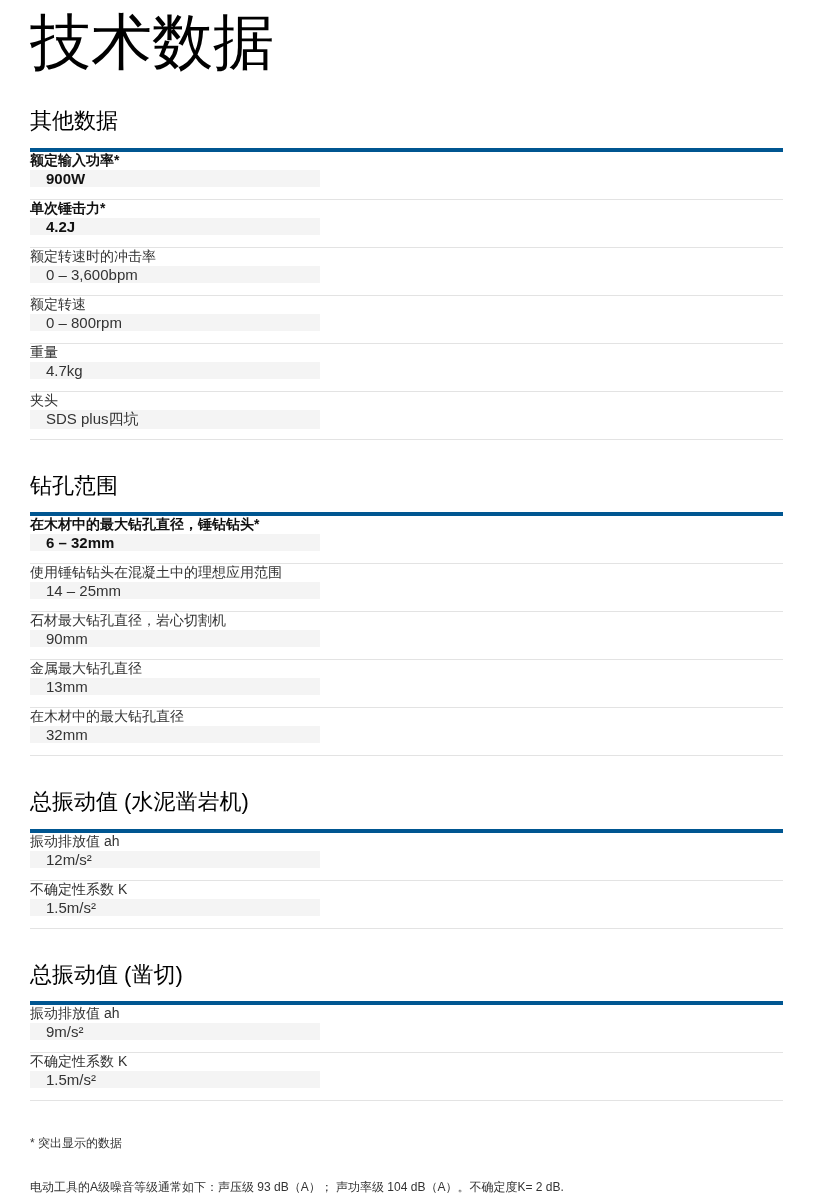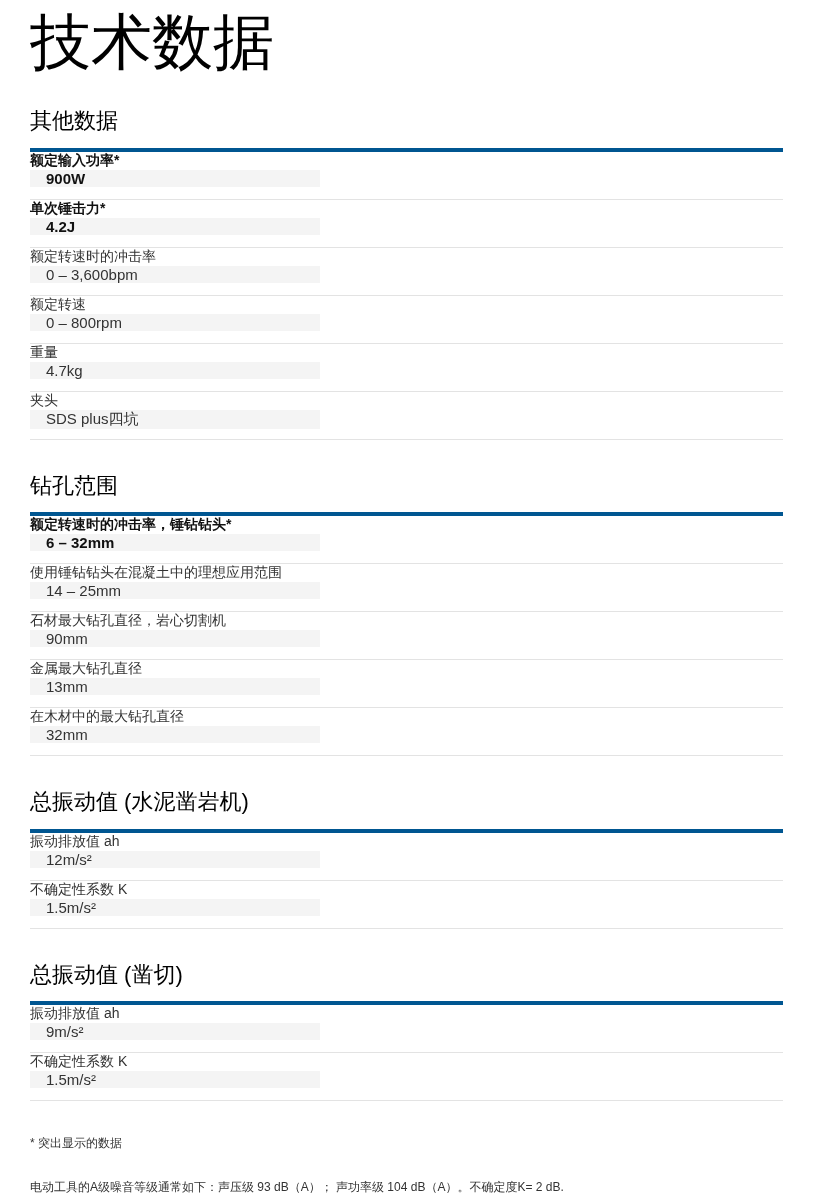--- a/index.html
+++ b/index.html
@@ -117,21 +117,21 @@
     <div class="spec-value">SDS plus四坑</div>
   </div>
 </div>
   </section>
 
   <section class="spec-section">
     <h2 class="section-heading">钻孔范围</h2>
     <div class="accent-bar"></div>
     <div class="spec-table">
   <div class="spec-row highlight">
-    <div class="spec-label">额定转速时的冲击率，锤钻钻头*</div>
+    <div class="spec-label">在木材中的最大钻孔直径，锤钻钻头*</div>
     <div class="spec-value">6 – 32mm</div>
   </div>
 
   <div class="spec-row">
     <div class="spec-label">使用锤钻钻头在混凝土中的理想应用范围</div>
     <div class="spec-value">14 – 25mm</div>
   </div>
 
   <div class="spec-row">
     <div class="spec-label">石材最大钻孔直径，岩心切割机</div>

